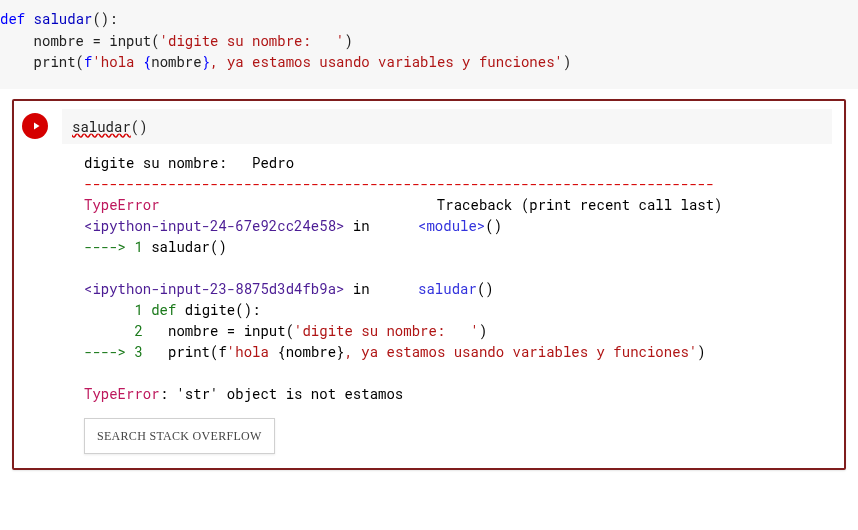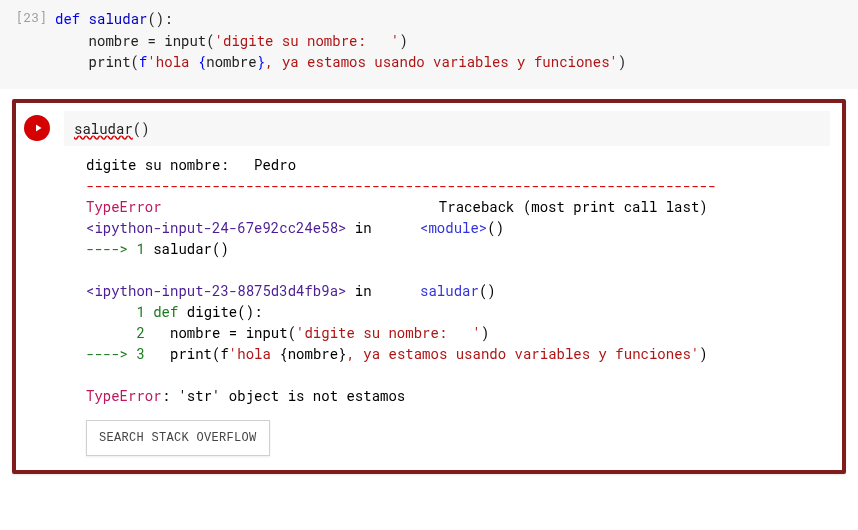--- a/index.html
+++ b/index.html
@@ -13,21 +13,21 @@
     height: 530px;
     overflow: hidden;
   }
   .cell {
     display: flex;
     background: #f7f7f7;
     padding: 4px 0 12px 0;
   }
   .cell-2 {
     background: #ffffff;
-    border: 4px solid #7f1d1d;
+    border: 2px solid #7f1d1d;
     border-radius: 2px;
     box-shadow: 0 1px 2px rgba(0,0,0,0.1);
     margin: 10px 12px 8px 12px;
     display: flex;
     flex-direction: column;
   }
   .gutter {
     width: 55px;
     flex-shrink: 0;
     text-align: right;
@@ -81,21 +81,21 @@
   .sep {
     color: #d50000;
     letter-spacing: 0;
   }
   .so-btn {
     display: inline-block;
     margin: 14px 0 0 0;
     padding: 8px 12px;
     border: 1px solid #d0d0d0;
     background: #ffffff;
-    font-family: Liberation Mono, monospace;
+    font-family: Liberation Serif, serif;
     font-size: 12px;
     letter-spacing: 0.3px;
     color: #454545;
     cursor: pointer;
     box-shadow: 0 1px 2px rgba(0,0,0,0.08);
   }
   
   .kw { color: #0000ff; }
   .fn2 { color: #0000c0; }
   .str { color: #b01515; }
@@ -104,39 +104,38 @@
   .err { color: #be185d; }
   .link { color: #4c1d95; cursor: pointer; }
   .tb-loc { color: #3333dd; margin-left: 40px; }
   .tb-pre { color: #1b7a1b; }
   .tb-ptr { color: #1b7a1b; }
 </style>
 </head>
 <body>
 
 <div class="cell">
-  <div class="gutter">[23]</div>
   <div class="code-area"><span class="kw">def</span><span class="fn2"> saludar</span><span class="plain">():</span>
 <span class="plain">    nombre </span><span class="plain">=</span><span class="plain"> input(</span><span class="str">'digite su nombre:   '</span><span class="plain">)</span>
 <span class="plain">    print(</span><span class="kw">f</span><span class="str">'hola </span><span class="fstr-brace">{</span><span class="plain">nombre</span><span class="fstr-brace">}</span><span class="str">, ya estamos usando variables y funciones'</span><span class="plain">)</span></div>
 </div>
 
 <div class="cell-2">
   <div class="cell-2-header">
     <div class="run-btn">
       <svg viewBox="0 0 24 24">
           <path d="M8 5v14l11-7z"></path>
         </svg>
     </div>
     <div class="input-box"><span class="squiggle plain">saludar</span><span class="plain">()</span></div>
   </div>
 
   <div class="output-area"><span>digite su nombre:   Pedro</span>
 <span class="sep">---------------------------------------------------------------------------</span>
-<span class="err">TypeError</span><span>                                 Traceback (most print call last)</span>
+<span class="err">TypeError</span><span>                                 Traceback (print recent call last)</span>
 <span class="link">&lt;ipython-input-24-67e92cc24e58&gt;</span><span> in </span><span class="tb-loc">&lt;module&gt;</span><span>()</span>
 <span class="tb-ptr">----&gt; 1</span><span> saludar()</span>
 
 <span class="link">&lt;ipython-input-23-8875d3d4fb9a&gt;</span><span> in </span><span class="tb-loc">saludar</span><span>()</span>
 <span class="tb-pre">      1</span><span class="tb-pre"> def</span><span> digite():</span>
 <span class="tb-pre">      2</span><span>   nombre </span><span>=</span><span> input(</span><span class="str">'digite su nombre:   '</span><span>)</span>
 <span class="tb-ptr">----&gt; 3</span><span>   print(</span><span>f</span><span class="str">'hola </span><span>{</span><span>nombre</span><span>}</span><span class="str">, ya estamos usando variables y funciones'</span><span>)</span>
 
 <span class="err">TypeError</span><span>: 'str' object is not estamos</span>
 <span class="so-btn">SEARCH STACK OVERFLOW</span></div>

